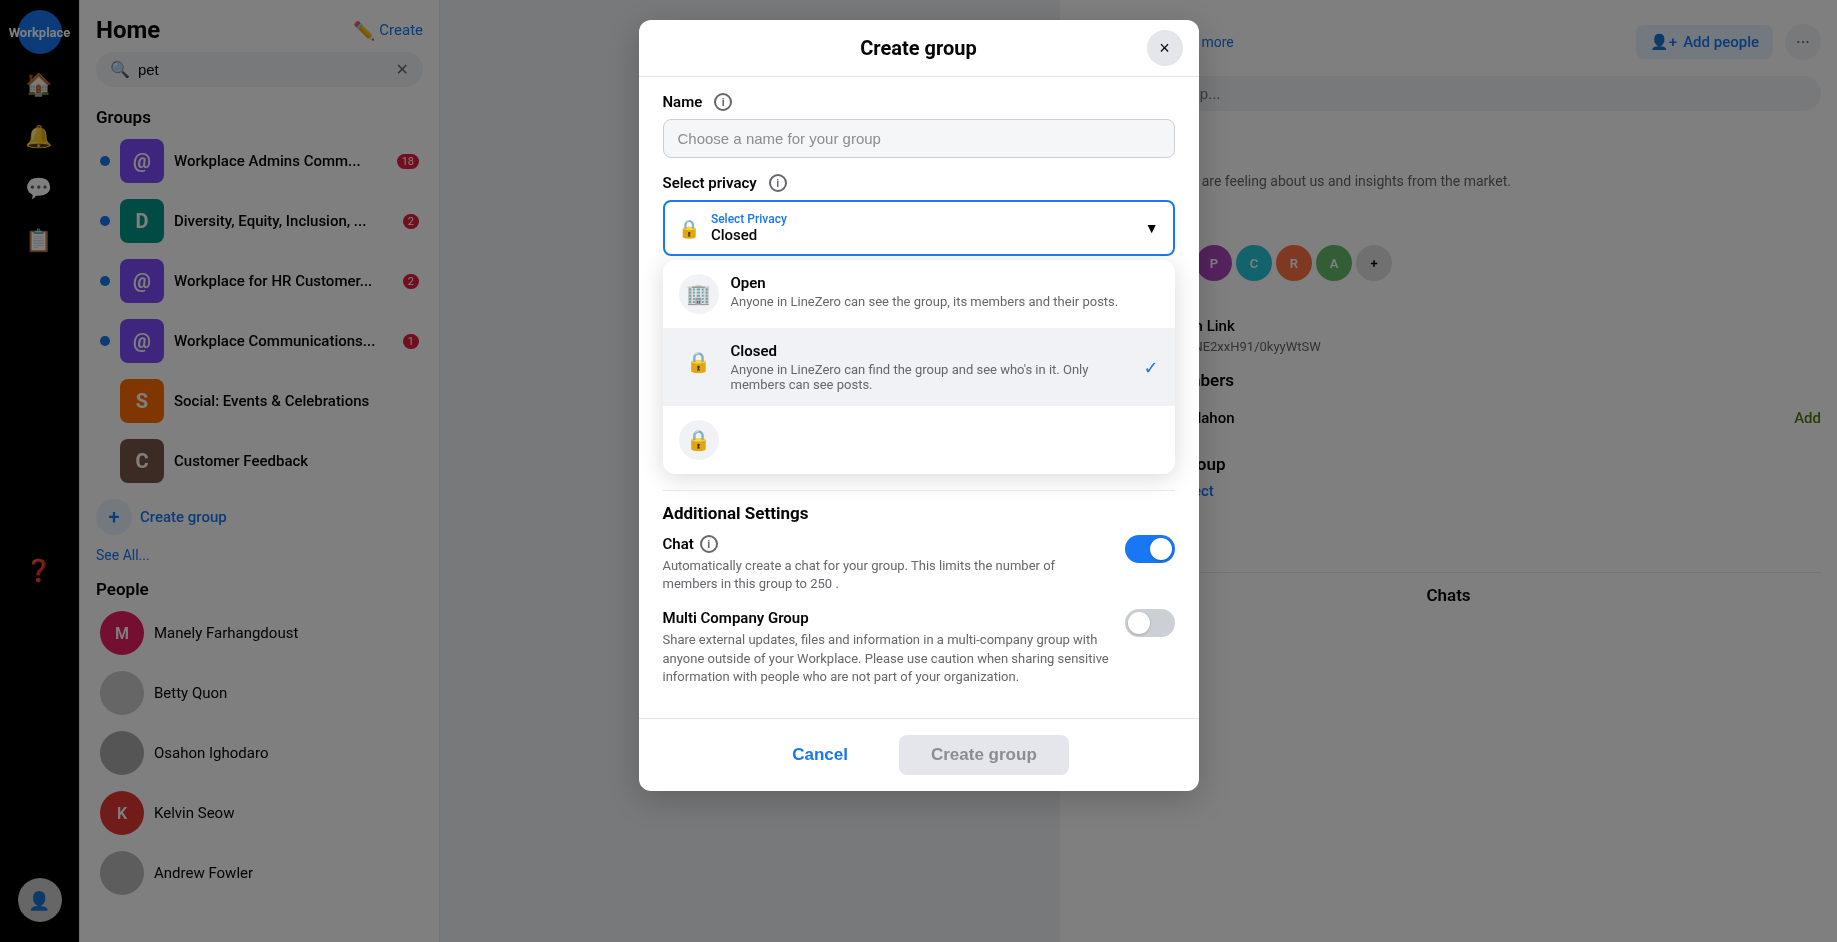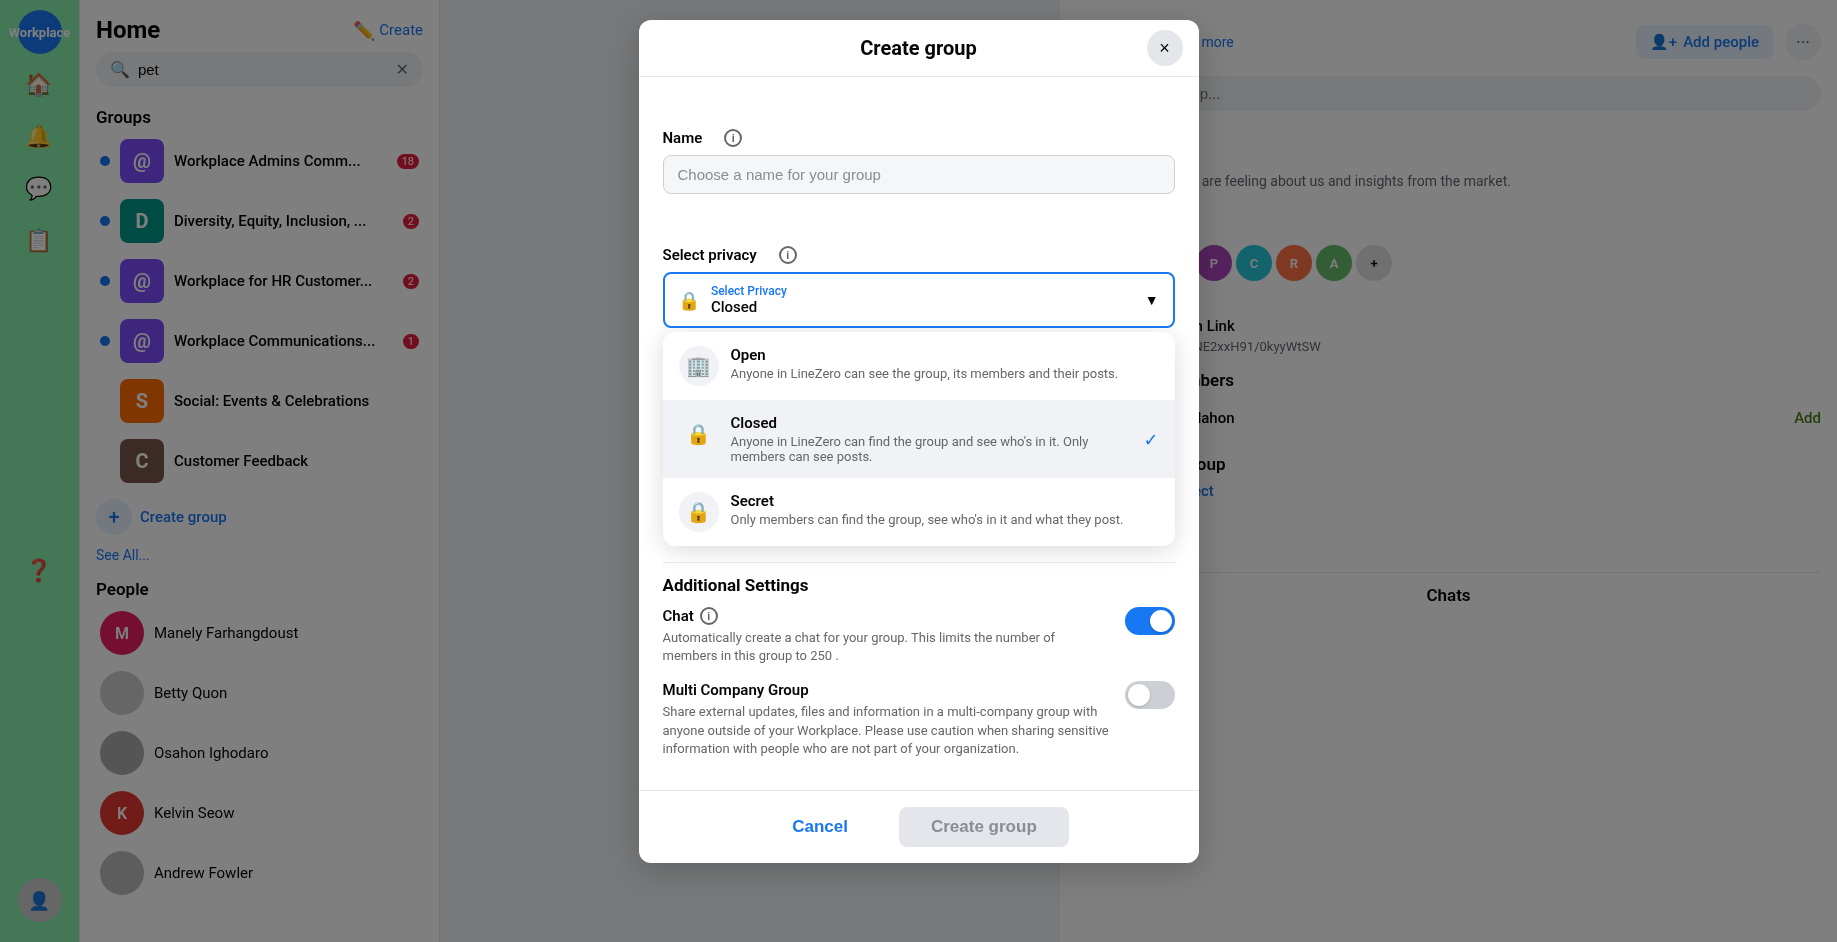--- a/index.html
+++ b/index.html
@@ -1,19 +1,19 @@
 <!DOCTYPE html>
 <html><head>
   <meta charset="utf-8">
   <style>
     * { box-sizing: border-box; margin: 0; padding: 0; }
     body { font-family: -apple-system, BlinkMacSystemFont, 'Segoe UI', Roboto, sans-serif; background: #f0f2f5; width: 1837px; height: 942px; overflow: hidden; position: relative; }
 
     
-    .sidebar { position: absolute; left: 0; top: 0; width: 80px; height: 942px; background: #86efac; border-right: 1px solid #e4e6eb; display: flex; flex-direction: column; align-items: center; padding: 10px 0; gap: 8px; z-index: 2; }
+    .sidebar { position: absolute; left: 0; top: 0; width: 80px; height: 942px; background: #000000; border-right: 1px solid #e4e6eb; display: flex; flex-direction: column; align-items: center; padding: 10px 0; gap: 8px; z-index: 2; }
     .sidebar-logo { width: 44px; height: 44px; background: #1877f2; border-radius: 50%; display: flex; align-items: center; justify-content: center; color: white; font-weight: bold; font-size: 18px; }
     .sidebar-icon { width: 44px; height: 44px; border-radius: 50%; display: flex; align-items: center; justify-content: center; cursor: pointer; color: #65676b; font-size: 22px; }
     .sidebar-avatar { width: 44px; height: 44px; border-radius: 50%; background: #ccc; margin-top: auto; margin-bottom: 10px; overflow: hidden; }
 
     
     .list-panel { position: absolute; left: 80px; top: 0; width: 360px; height: 942px; background: #fff; border-right: 1px solid #e4e6eb; z-index: 2; overflow-y: auto; }
     .list-panel-header { padding: 16px 16px 8px; display: flex; align-items: center; justify-content: space-between; }
     .list-panel-title { font-size: 24px; font-weight: 700; color: #050505; }
     .list-panel-create { display: flex; align-items: center; gap: 4px; color: #1877f2; font-size: 15px; cursor: pointer; }
     .search-bar { margin: 0 16px 12px; background: #f0f2f5; border-radius: 50px; padding: 8px 14px; display: flex; align-items: center; gap: 8px; }
@@ -63,21 +63,21 @@
     .topic-mention { font-size: 13px; color: #65676b; margin-bottom: 10px; }
     .chats-link { color: #050505; font-size: 17px; font-weight: 600; text-align: center; padding: 12px; border-top: 1px solid #e4e6eb; cursor: pointer; }
 
     
     .modal-overlay { position: absolute; inset: 0; background: rgba(0,0,0,0.5); z-index: 10; display: flex; align-items: flex-start; justify-content: center; padding-top: 20px; }
     .modal { background: #fff; border-radius: 12px; width: 560px; max-height: 900px; overflow-y: auto; position: relative; box-shadow: 0 8px 32px rgba(0,0,0,0.2); }
     .modal-header { display: flex; align-items: center; justify-content: center; padding: 16px; border-bottom: 1px solid #e4e6eb; position: relative; }
     .modal-title { font-size: 20px; font-weight: 700; color: #050505; }
     .modal-close { position: absolute; right: 16px; top: 50%; transform: translateY(-50%); width: 36px; height: 36px; border-radius: 50%; background: #e4e6eb; border: none; cursor: pointer; display: flex; align-items: center; justify-content: center; font-size: 18px; color: #050505; }
     .modal-body { padding: 16px 24px; }
-    .field-label { font-size: 15px; font-weight: 600; color: #050505; margin-bottom: 8px; display: flex; align-items: flex-start; gap: 22px; margin-top: 36px; }
+    .field-label { font-size: 15px; font-weight: 600; color: #050505; margin-bottom: 8px; display: flex; align-items: flex-start; gap: 12px; }
     .info-icon { width: 18px; height: 18px; border-radius: 50%; border: 2px solid #65676b; display: inline-flex; align-items: center; justify-content: center; font-size: 11px; color: #65676b; font-weight: 700; cursor: pointer; }
     .name-input { width: 100%; border: 1.5px solid #ccd0d5; border-radius: 8px; padding: 10px 14px; font-size: 15px; color: #050505; outline: none; margin-bottom: 16px; background: #f5f6f7; }
     .name-input::placeholder { color: #8a8d91; }
     .privacy-dropdown { width: 100%; border: 2px solid #1877f2; border-radius: 8px; padding: 10px 14px; font-size: 15px; color: #050505; cursor: pointer; display: flex; align-items: center; gap: 10px; position: relative; margin-bottom: 4px; background: #fff; }
     .privacy-selected-label { font-size: 12px; color: #1877f2; font-weight: 500; }
     .privacy-selected-value { font-size: 15px; font-weight: 500; color: #050505; }
     .privacy-chevron { margin-left: auto; font-size: 14px; color: #050505; }
     .lock-icon-sm { font-size: 18px; color: #65676b; }
 
     
@@ -328,24 +328,20 @@
         <div class="privacy-option" style="background:#f0f2f5;">
           <div class="priv-icon">🔒</div>
           <div class="priv-text">
             <div class="priv-name">Closed</div>
             <div class="priv-desc">Anyone in LineZero can find the group and see who's in it. Only members can see posts.</div>
           </div>
           <span class="priv-check">✓</span>
         </div>
         <div class="privacy-option">
           <div class="priv-icon">🔒</div>
-          <div class="priv-text">
-            <div class="priv-name">Secret</div>
-            <div class="priv-desc">Only members can find the group, see who's in it and what they post.</div>
-          </div>
         </div>
       </div>
 
       
       <div class="additional-settings">
         <div class="add-settings-title">Additional Settings</div>
 
         <div class="setting-row">
           <div class="setting-info">
             <div class="setting-name">

